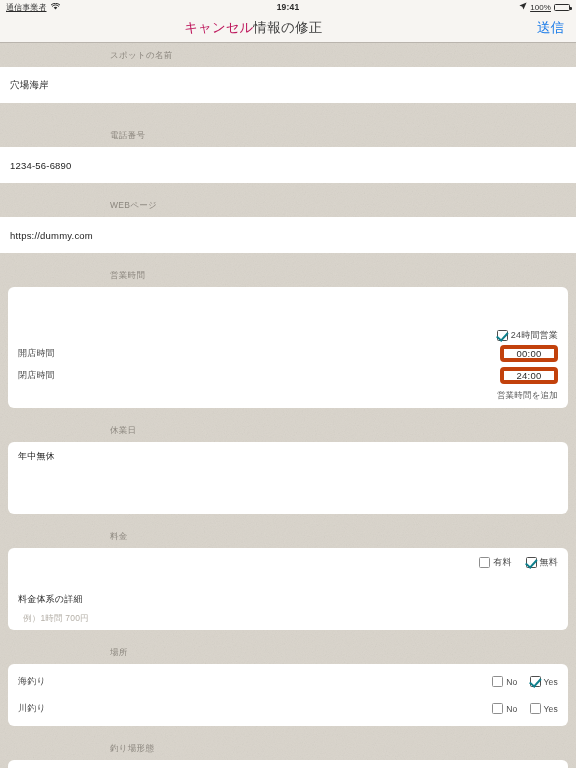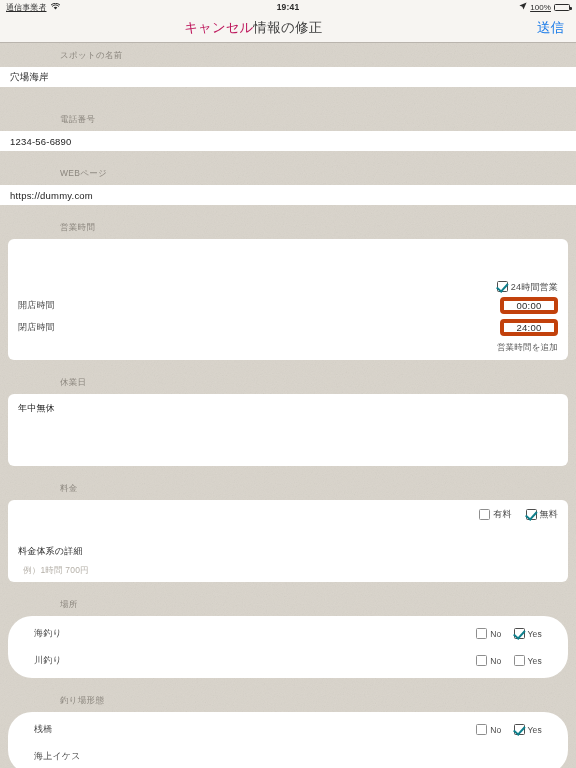--- a/index.html
+++ b/index.html
@@ -112,28 +112,28 @@
     z-index: 1;
     height: 725px;
     overflow: hidden;
   }
 
   .section { position: relative; }
 
   .section-label {
     font-size: 8.5px;
     color: #8b867e;
-    padding: 7px 0 5px 60px;
+    padding: 7px 0 5px 110px;
     letter-spacing: .3px;
   }
 
   
   .field-input {
     background: #ffffff;
-    height: 20px;
+    height: 36px;
     display: flex;
     align-items: center;
     padding: 0 10px;
     font-size: 9.5px;
     color: #1c1c1c;
     letter-spacing: .2px;
   }
 
   
   .card {
@@ -153,20 +153,21 @@
   }
   .row-label {
     font-size: 9px;
     color: #4a4a4a;
     flex: 1;
     letter-spacing: .2px;
   }
 
   .checkbox-group {
     display: flex;
+    align-items: center;
     gap: 3px;
     margin-top: 36px;
   }
   .cb {
     width: 11px; height: 11px;
     border: 1px solid #8e8e8e;
     border-radius: 1.5px;
     background: #fff;
     display: inline-block;
     position: relative;
@@ -238,21 +239,21 @@
     letter-spacing: .2px;
   }
   .fee-placeholder {
     font-size: 8.5px;
     color: #b5b0a8;
     margin-top: 7px;
     padding-left: 5px;
     letter-spacing: .2px;
   }
 
-  .yn-card { padding: 4px 26px; border-radius: 24px; }
+  .yn-card { padding: 4px 10px; }
   .yn-row {
     display: flex;
     align-items: center;
     height: 27px;
   }
   .yn-controls {
     display: flex;
     align-items: center;
     gap: 12px;
   }

